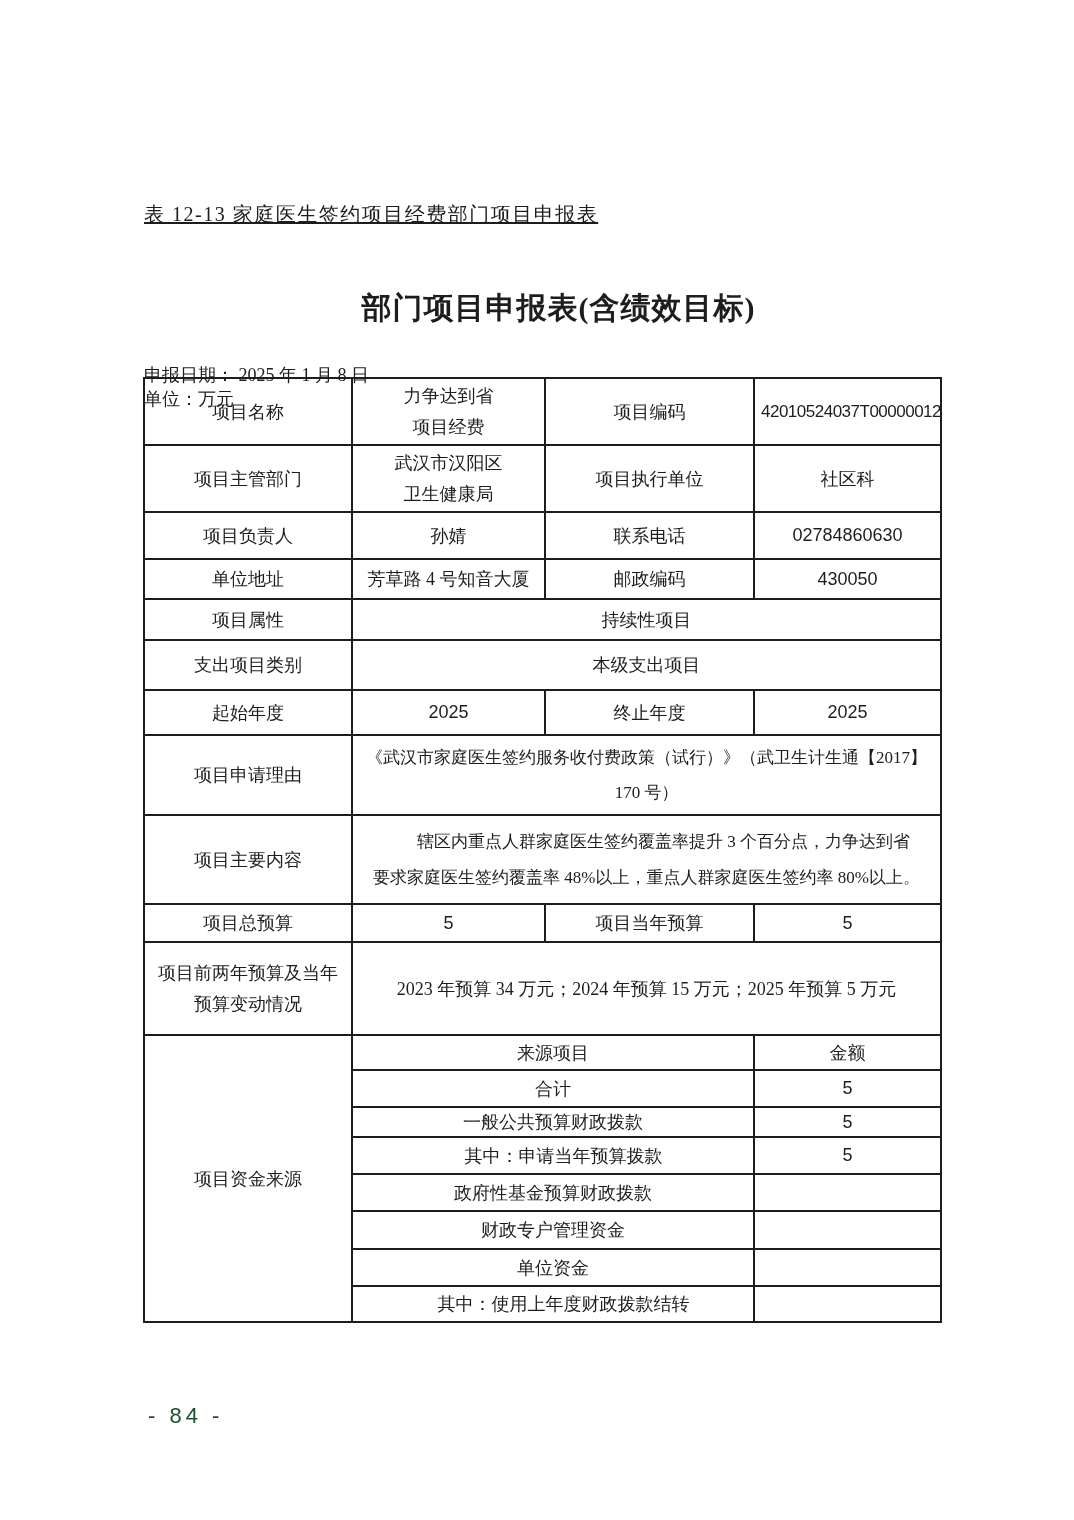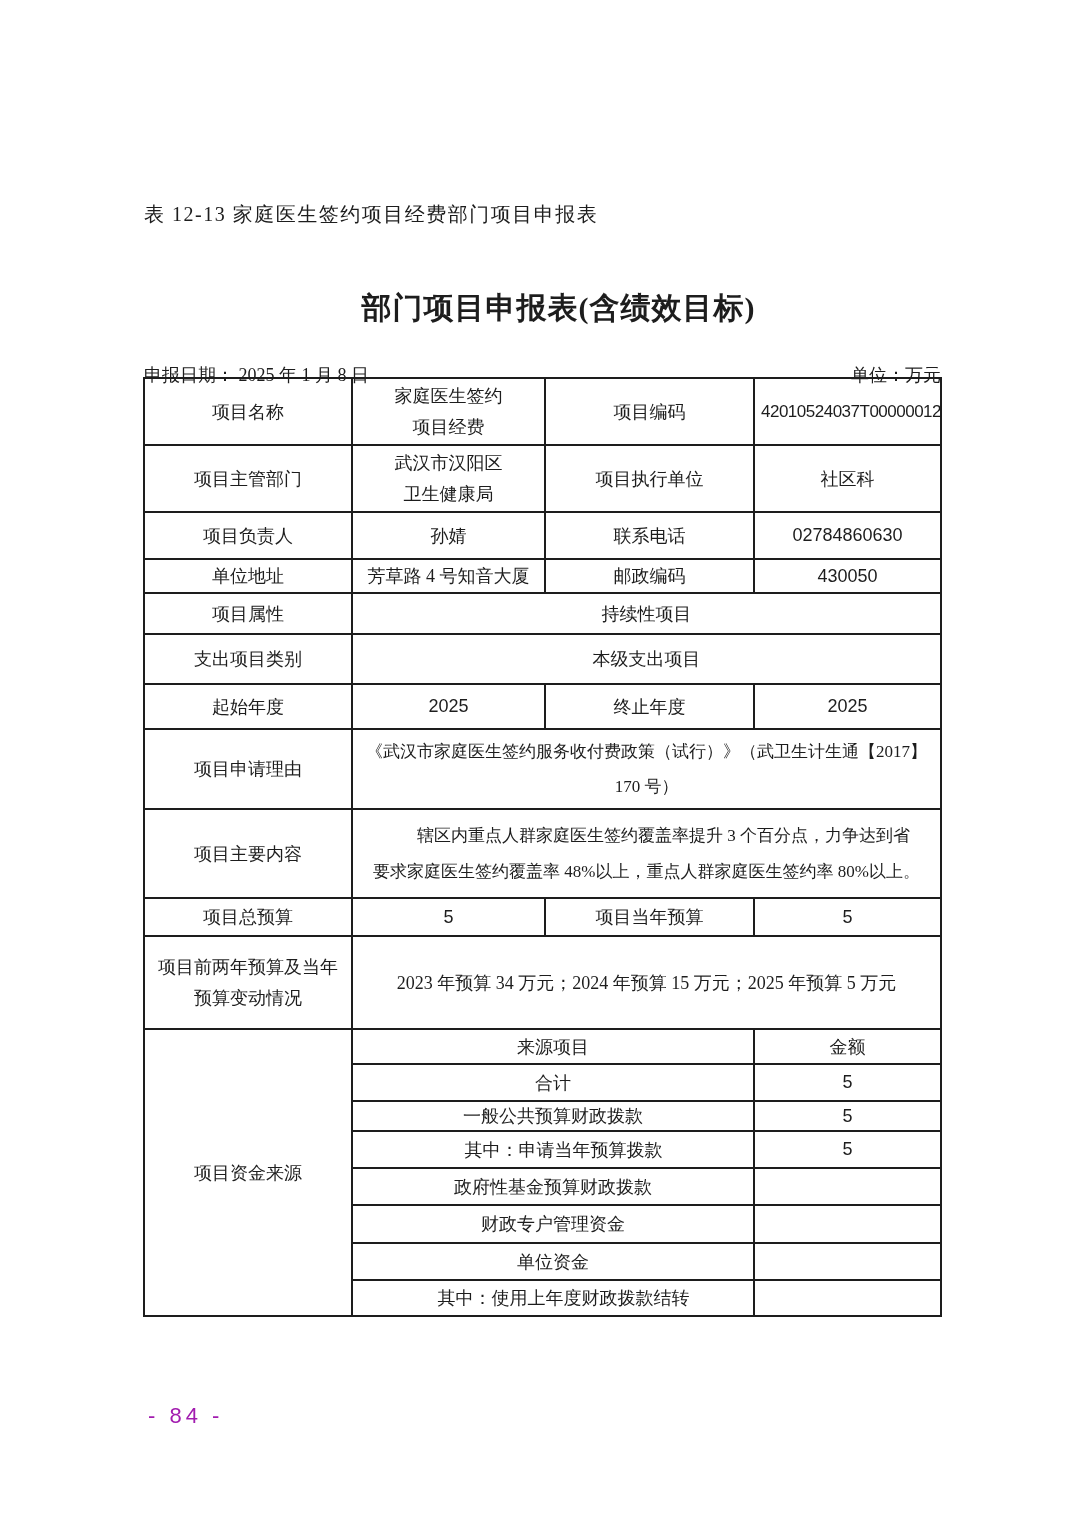--- a/index.html
+++ b/index.html
@@ -4,28 +4,29 @@
 <style>
   html,body{margin:0;padding:0;}
   body{
     width:1074px;height:1520px;background:#ffffff;position:relative;
     font-family:"Liberation Serif","DejaVu Serif",serif;color:#1d1d1d;
     overflow:hidden;
   }
   .caption{
     position:absolute;left:144px;top:201px;font-size:20px;letter-spacing:1.5px;
     white-space:nowrap;
+    text-decoration:underline;
   }
   .doc-title{
     position:absolute;left:144px;top:272px;width:797px;margin:16px;
     text-align:center;font-size:30px;font-weight:bold;letter-spacing:1px;
   }
   .meta-row{
     position:absolute;left:144px;top:363px;width:797px;
-    display:flex;justify-content:space-between;font-size:18px;
+    display:flex;justify-content:space-between;font-size:18px;flex-direction:column;
   }
   table.form{
     position:absolute;left:143px;top:377px;width:797px;
     border-collapse:collapse;table-layout:fixed;font-size:18px;
   }
   table.form td{
     border:2px solid #1d1d1d;text-align:center;vertical-align:middle;
     padding:2px 6px;overflow:hidden;
   }
   td.pre{white-space:pre-line;line-height:1.7;}
@@ -33,21 +34,21 @@
     text-align:left;white-space:pre-line;font-size:17px;line-height:2.1;
     padding-left:7px;padding-right:7px;
   }
   td.ind2{text-indent:2em;}
   td.src{text-align:left;padding-left:8px;margin-left:20px;}
   td.src.sub{padding-left:27px;}
   td.amt{text-align:right;padding-right:8px;font-family:"Liberation Sans","DejaVu Sans",sans-serif;font-size:18px;}
   td.num{font-family:"Liberation Sans","DejaVu Sans",sans-serif;font-size:18px;border-radius:11px;}
   td.code{font-family:"Liberation Sans","DejaVu Sans",sans-serif;font-size:17px;letter-spacing:-0.5px;padding:0;}
   .pageno{
-    position:absolute;left:148px;top:1403px;font-size:22px;color:#a21caf;
+    position:absolute;left:148px;top:1403px;font-size:22px;color:#14532d;
     letter-spacing:4px;font-family:"Liberation Sans","DejaVu Sans",sans-serif;
   }
 </style>
 </head>
 <body>
 
 <div class="caption">表 12-13 家庭医生签约项目经费部门项目申报表</div>
 
 <h1 class="doc-title">部门项目申报表(含绩效目标)</h1>
 
@@ -59,39 +60,39 @@
 <table class="form">
   <colgroup>
     <col style="width:208px">
       <col style="width:193px">
       <col style="width:209px">
       <col style="width:187px">
   </colgroup>
   <tbody>
     <tr style="height:62px">
       <td>项目名称</td>
-      <td class="pre">家庭医生签约
+      <td class="pre">力争达到省
 项目经费</td>
       <td>项目编码</td>
       <td class="code">42010524037T000000123</td>
     </tr>
     <tr style="height:65px">
       <td>项目主管部门</td>
       <td class="pre">武汉市汉阳区
 卫生健康局</td>
       <td>项目执行单位</td>
       <td>社区科</td>
     </tr>
     <tr style="height:47px">
       <td>项目负责人</td>
       <td>孙婧</td>
       <td>联系电话</td>
       <td class="num">02784860630</td>
     </tr>
-    <tr style="height:34px">
+    <tr style="height:40px">
       <td>单位地址</td>
       <td>芳草路 4 号知音大厦</td>
       <td>邮政编码</td>
       <td class="num">430050</td>
     </tr>
     <tr style="height:41px">
       <td>项目属性</td>
       <td colspan="3">持续性项目</td>
     </tr>
     <tr style="height:50px">

